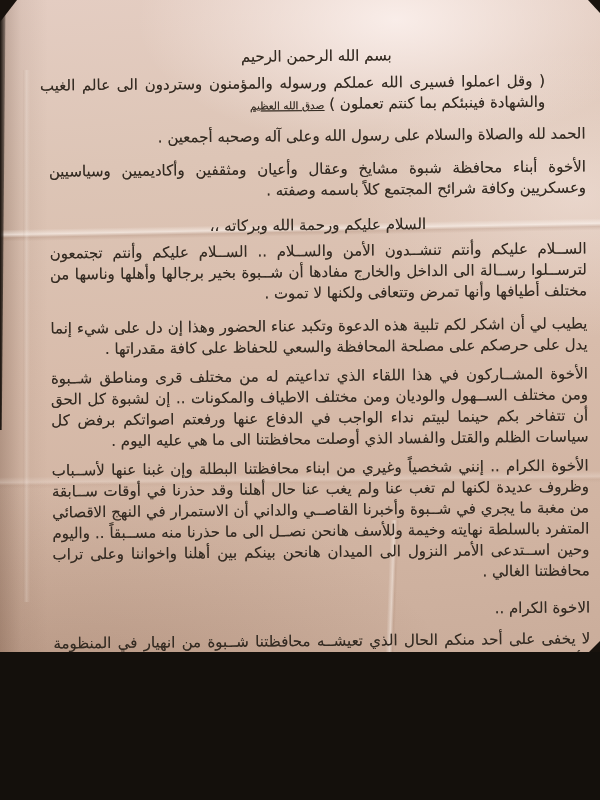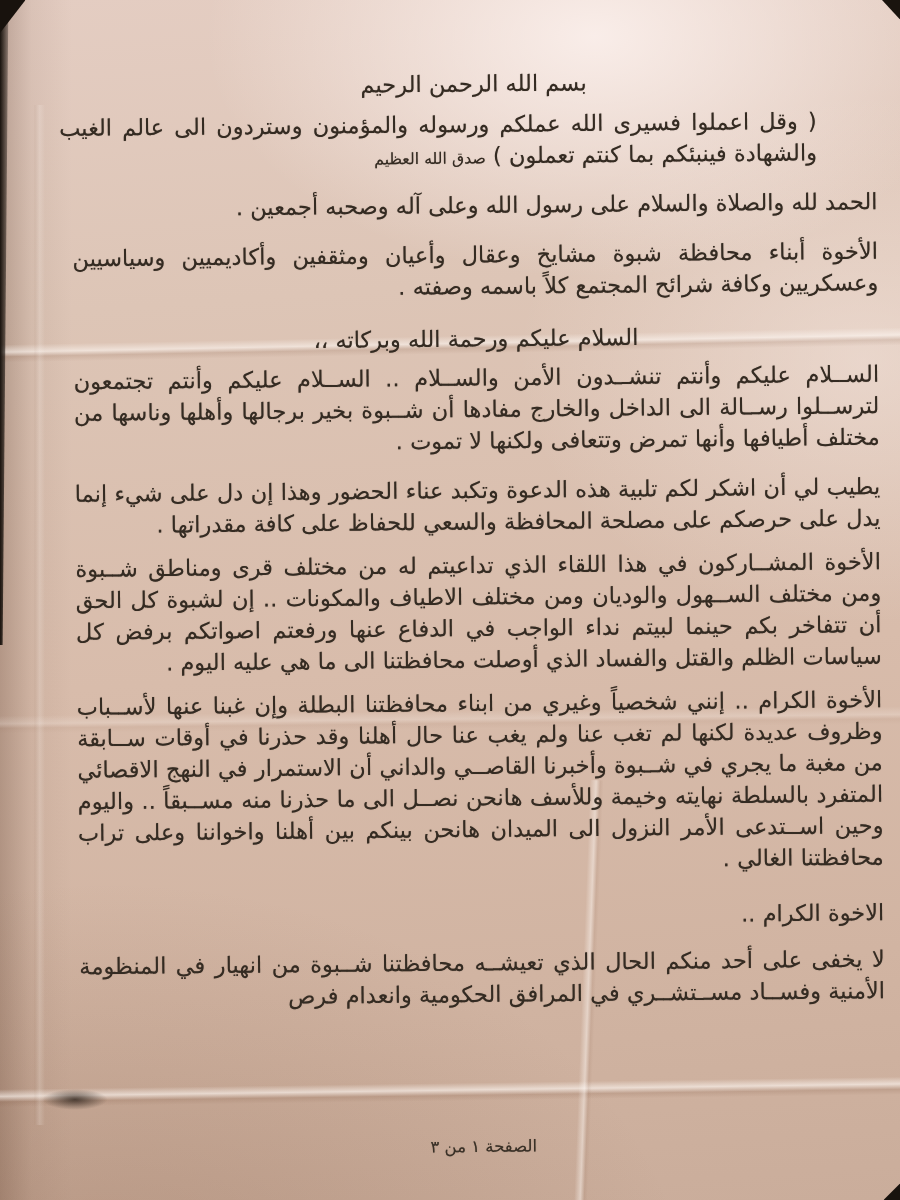--- a/index.html
+++ b/index.html
@@ -1,18 +1,18 @@
 <!DOCTYPE html>
 <html lang="ar"><head>
 <meta charset="utf-8">
 <style>
   html,body{margin:0;padding:0;}
   body{width:600px;height:800px;overflow:hidden;background:#14100c;
        font-family:"DejaVu Sans",sans-serif;}
-  .stage{position:relative;width:600px;height:800px;background:#14100c;overflow:hidden;}
+  .stage{position:relative;width:600px;height:652px;background:#14100c;overflow:hidden;}
 
   
   .paper{position:absolute;inset:0;
     background:
       radial-gradient(90% 42% at 66% 3%, rgba(253,243,240,.85), rgba(253,243,240,0) 48%),
       radial-gradient(70% 40% at 96% 30%, rgba(250,238,233,.45), rgba(250,238,233,0) 55%),
       radial-gradient(120% 70% at 12% 112%, rgba(125,85,62,.30), rgba(125,85,62,0) 55%),
       linear-gradient(90deg, rgba(82,52,36,.28) 0%, rgba(82,52,36,.07) 3.5%, rgba(82,52,36,0) 8%),
       linear-gradient(176deg,#e4cdc2 0%,#ddc5b6 25%,#d8bcab 55%,#d1b4a2 80%,#caad9b 100%);}
 
@@ -45,21 +45,21 @@
   
   .content{position:absolute;top:46px;bottom:0;right:13px;left:50px;
     transform:rotate(-.55deg);transform-origin:50% 40%;
     color:#342b22;font-size:15px;line-height:21px;
     text-shadow:0 0 .5px rgba(60,48,38,.55);}
   .content div{text-align:justify;}
   .center{text-align:center !important;}
   .single{text-align:right !important;}
   .basmala{margin-bottom:6px;}
   .verse{margin-right:40px;margin-left:-8px;margin-bottom:10px;}
-  .verse .attribution{font-size:10.5px;}
+  .verse .attribution{font-size:10.5px;text-decoration:underline;}
   .praise{margin-bottom:12px;}
   .address{margin-bottom:14px;}
   .greeting{margin-bottom:5px;}
   .peace{margin-bottom:12px;}
   .thanks{margin-bottom:8px;}
   .participants{margin-bottom:8px;}
   .warning{margin-bottom:16px;}
   .dear{margin-bottom:10px;}
   .page-footer{position:absolute;top:708px;left:0;right:0;
     text-align:center !important;font-size:11px;color:#3a3127;}

